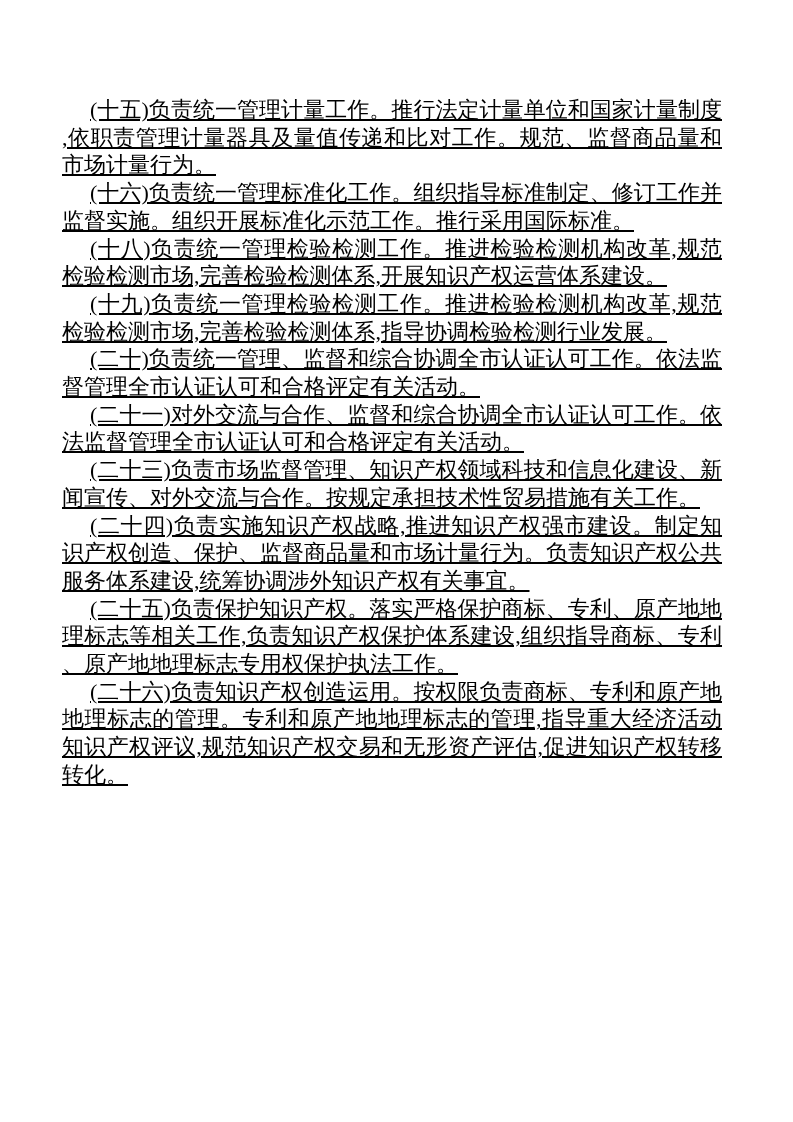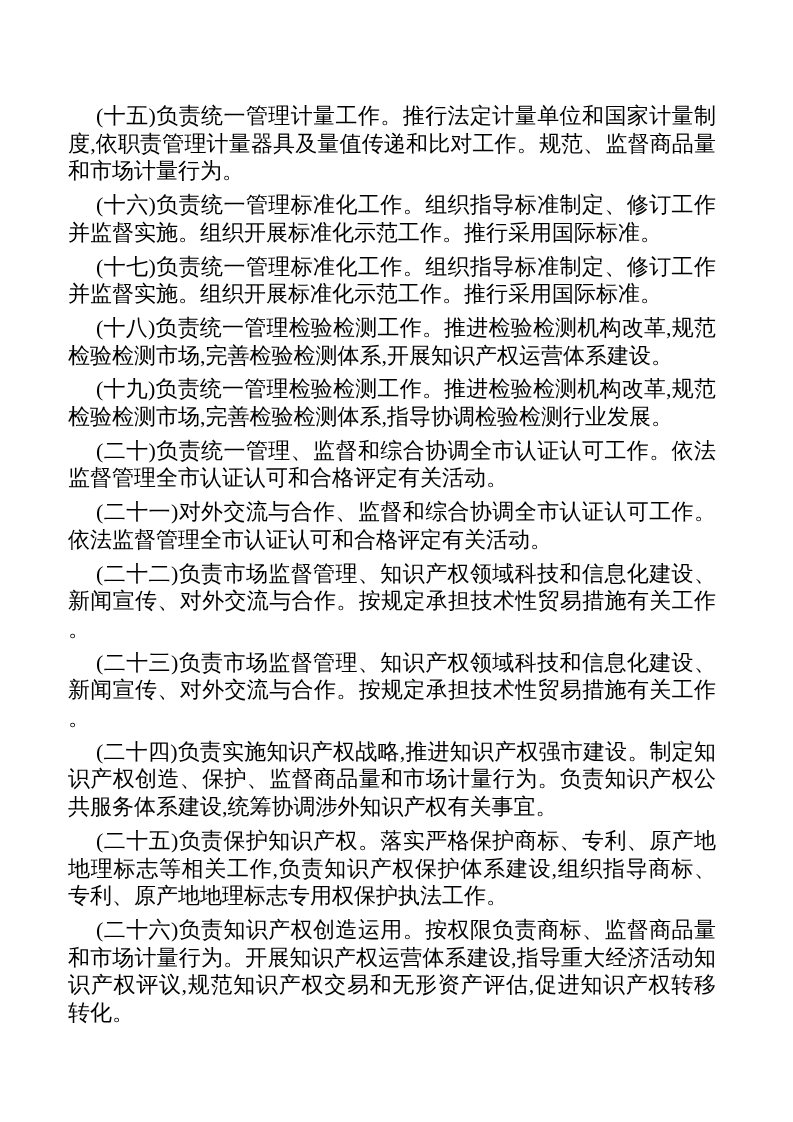--- a/index.html
+++ b/index.html
@@ -15,44 +15,43 @@
     overflow: hidden;
     font-family: "Liberation Serif", "DejaVu Serif", serif;
   }
   .content {
     position: absolute;
     left: 62px;
     top: 96px;
     width: 660px;
   }
   .para {
-    margin: 6px;
+    margin: 0;
     padding: 0;
     color: #000000;
     font-size: 22px;
     line-height: 27.7px;
     text-indent: 28px;
     text-align: justify;
     text-justify: inter-character;
     word-break: break-all;
     line-break: anywhere;
     letter-spacing: 0;
+    text-decoration: underline;
   }
 </style>
 </head>
 <body>
 
 <div class="page">
   <div class="content">
       <p class="para">(十五)负责统一管理计量工作。推行法定计量单位和国家计量制度,依职责管理计量器具及量值传递和比对工作。规范、监督商品量和市场计量行为。</p>
       <p class="para">(十六)负责统一管理标准化工作。组织指导标准制定、修订工作并监督实施。组织开展标准化示范工作。推行采用国际标准。</p>
-      <p class="para">(十七)负责统一管理标准化工作。组织指导标准制定、修订工作并监督实施。组织开展标准化示范工作。推行采用国际标准。</p>
       <p class="para">(十八)负责统一管理检验检测工作。推进检验检测机构改革,规范检验检测市场,完善检验检测体系,开展知识产权运营体系建设。</p>
       <p class="para">(十九)负责统一管理检验检测工作。推进检验检测机构改革,规范检验检测市场,完善检验检测体系,指导协调检验检测行业发展。</p>
       <p class="para">(二十)负责统一管理、监督和综合协调全市认证认可工作。依法监督管理全市认证认可和合格评定有关活动。</p>
       <p class="para">(二十一)对外交流与合作、监督和综合协调全市认证认可工作。依法监督管理全市认证认可和合格评定有关活动。</p>
-      <p class="para">(二十二)负责市场监督管理、知识产权领域科技和信息化建设、新闻宣传、对外交流与合作。按规定承担技术性贸易措施有关工作。</p>
       <p class="para">(二十三)负责市场监督管理、知识产权领域科技和信息化建设、新闻宣传、对外交流与合作。按规定承担技术性贸易措施有关工作。</p>
       <p class="para">(二十四)负责实施知识产权战略,推进知识产权强市建设。制定知识产权创造、保护、监督商品量和市场计量行为。负责知识产权公共服务体系建设,统筹协调涉外知识产权有关事宜。</p>
       <p class="para">(二十五)负责保护知识产权。落实严格保护商标、专利、原产地地理标志等相关工作,负责知识产权保护体系建设,组织指导商标、专利、原产地地理标志专用权保护执法工作。</p>
-      <p class="para">(二十六)负责知识产权创造运用。按权限负责商标、监督商品量和市场计量行为。开展知识产权运营体系建设,指导重大经济活动知识产权评议,规范知识产权交易和无形资产评估,促进知识产权转移转化。</p>
+      <p class="para">(二十六)负责知识产权创造运用。按权限负责商标、专利和原产地地理标志的管理。专利和原产地地理标志的管理,指导重大经济活动知识产权评议,规范知识产权交易和无形资产评估,促进知识产权转移转化。</p>
     </div>
 </div>
 
 </body></html>

